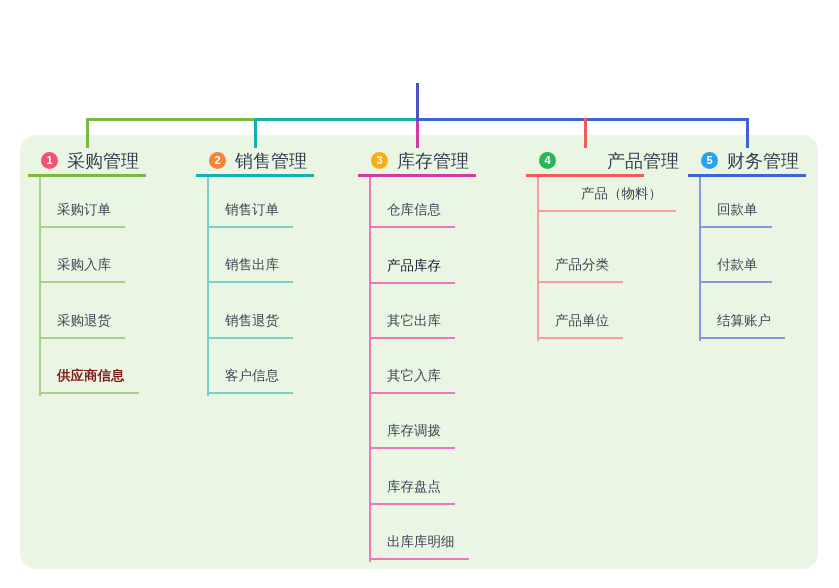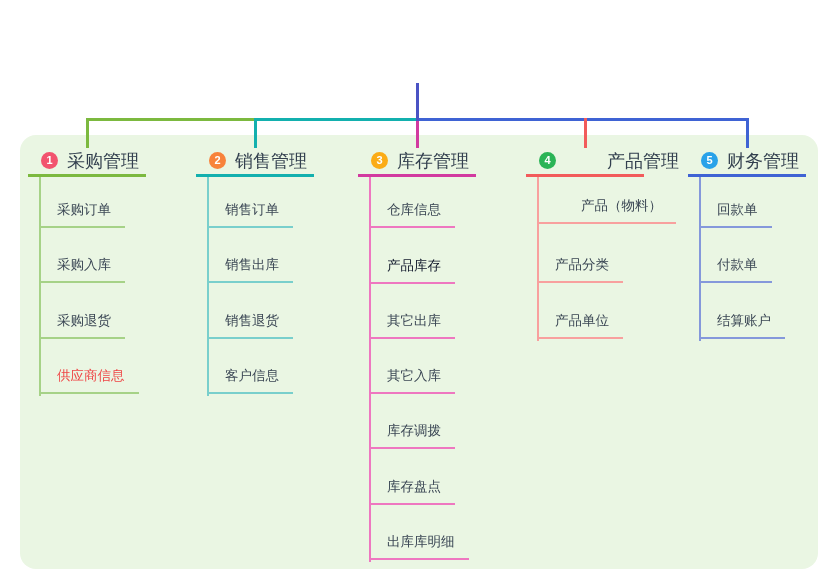--- a/index.html
+++ b/index.html
@@ -62,21 +62,21 @@
       <div class="line" style="left: 699px; top: 177px; width: 2px; height: 163.6px; background: rgb(133, 152, 219); z-index: 1;"></div>
     </div>
   <div>
       <div class="branch-title" style="left: 28px; top: 147px; width: 118px; border-bottom-color: rgb(124, 185, 63);">
         <span class="badge" style="background: rgb(242, 83, 110);">1</span>
         <span class="branch-label" style="color: rgb(51, 64, 79);">采购管理</span>
       </div>
       <div class="child" style="left: 39px; top: 200px; border-bottom-color: rgb(166, 210, 135); color: rgb(58, 70, 84);">采购订单</div>
       <div class="child" style="left: 39px; top: 255.3px; border-bottom-color: rgb(166, 210, 135); color: rgb(58, 70, 84);">采购入库</div>
       <div class="child" style="left: 39px; top: 310.6px; border-bottom-color: rgb(166, 210, 135); color: rgb(58, 70, 84);">采购退货</div>
-      <div class="child" style="left: 39px; top: 365.9px; border-bottom-color: rgb(166, 210, 135); color: #ef4444;">供应商信息</div>
+      <div class="child" style="left: 39px; top: 365.9px; border-bottom-color: rgb(166, 210, 135); color: #7f1d1d; font-weight: bold;">供应商信息</div>
       <div class="branch-title" style="left: 196px; top: 147px; width: 118px; border-bottom-color: rgb(19, 176, 174);">
         <span class="badge" style="background: rgb(248, 131, 59);">2</span>
         <span class="branch-label" style="color: rgb(51, 64, 79);">销售管理</span>
       </div>
       <div class="child" style="left: 207px; top: 200px; border-bottom-color: rgb(121, 207, 204); color: rgb(58, 70, 84); text-align: right;">销售订单</div>
       <div class="child" style="left: 207px; top: 255.3px; border-bottom-color: rgb(121, 207, 204); color: rgb(58, 70, 84);">销售出库</div>
       <div class="child" style="left: 207px; top: 310.6px; border-bottom-color: rgb(121, 207, 204); color: rgb(58, 70, 84);">销售退货</div>
       <div class="child" style="left: 207px; top: 365.9px; border-bottom-color: rgb(121, 207, 204); color: rgb(58, 70, 84);">客户信息</div>
       <div class="branch-title" style="left: 358px; top: 147px; width: 118px; border-bottom-color: rgb(210, 58, 160);">
         <span class="badge" style="background: rgb(251, 172, 22);">3</span>
@@ -86,21 +86,21 @@
       <div class="child" style="left: 369px; top: 256px; border-bottom-color: rgb(238, 119, 192); color: #0f172a;">产品库存</div>
       <div class="child" style="left: 369px; top: 310.6px; border-bottom-color: rgb(238, 119, 192); color: rgb(58, 70, 84);">其它出库</div>
       <div class="child" style="left: 369px; top: 365.9px; border-bottom-color: rgb(238, 119, 192); color: rgb(58, 70, 84);">其它入库</div>
       <div class="child" style="left: 369px; top: 421.2px; border-bottom-color: rgb(238, 119, 192); color: rgb(58, 70, 84);">库存调拨</div>
       <div class="child" style="left: 369px; top: 476.5px; border-bottom-color: rgb(238, 119, 192); color: rgb(58, 70, 84);">库存盘点</div>
       <div class="child" style="left: 369px; top: 531.8px; border-bottom-color: rgb(238, 119, 192); color: rgb(58, 70, 84);">出库库明细</div>
       <div class="branch-title" style="left: 526px; top: 147px; width: 118px; border-bottom-color: rgb(242, 91, 91);">
         <span class="badge" style="background: rgb(42, 180, 86);">4</span>
         <span class="branch-label" style="color: rgb(51, 64, 79); margin-left: 42px;">产品管理</span>
       </div>
-      <div class="child" style="left: 537px; top: 196px; border-bottom-color: rgb(248, 160, 158); color: rgb(58, 70, 84); padding-left: 44px;">产品（物料）</div>
+      <div class="child" style="left: 537px; top: 184px; border-bottom-color: rgb(248, 160, 158); color: rgb(58, 70, 84); padding-left: 44px;">产品（物料）</div>
       <div class="child" style="left: 537px; top: 255.3px; border-bottom-color: rgb(248, 160, 158); color: rgb(58, 70, 84);">产品分类</div>
       <div class="child" style="left: 537px; top: 310.6px; border-bottom-color: rgb(248, 160, 158); color: rgb(58, 70, 84);">产品单位</div>
       <div class="branch-title" style="left: 688px; top: 147px; width: 118px; border-bottom-color: rgb(63, 99, 212);">
         <span class="badge" style="background: rgb(41, 162, 233);">5</span>
         <span class="branch-label" style="color: rgb(51, 64, 79);">财务管理</span>
       </div>
       <div class="child" style="left: 699px; top: 200px; border-bottom-color: rgb(133, 152, 219); color: rgb(58, 70, 84);">回款单</div>
       <div class="child" style="left: 699px; top: 255.3px; border-bottom-color: rgb(133, 152, 219); color: rgb(58, 70, 84);">付款单</div>
       <div class="child" style="left: 699px; top: 310.6px; border-bottom-color: rgb(133, 152, 219); color: rgb(58, 70, 84);">结算账户</div>
     </div>

